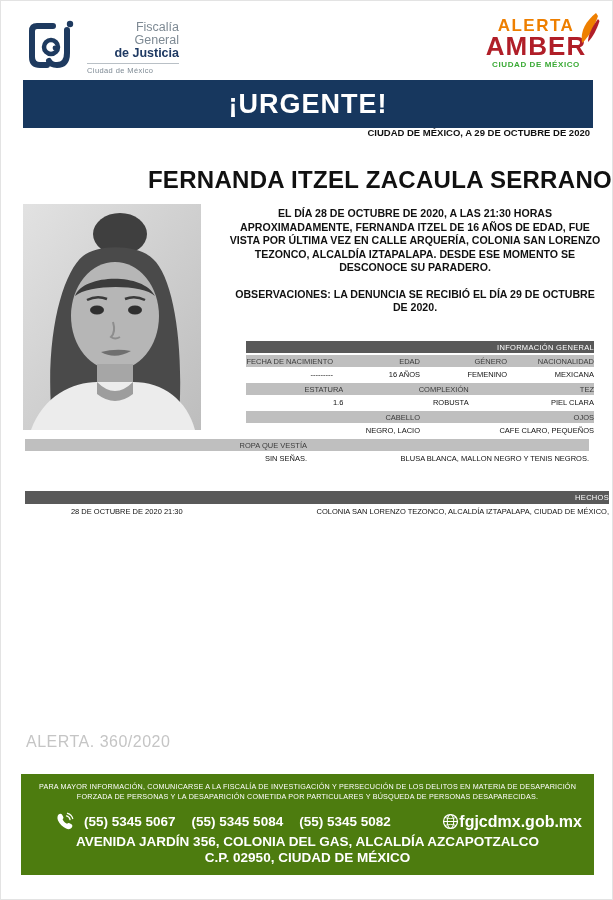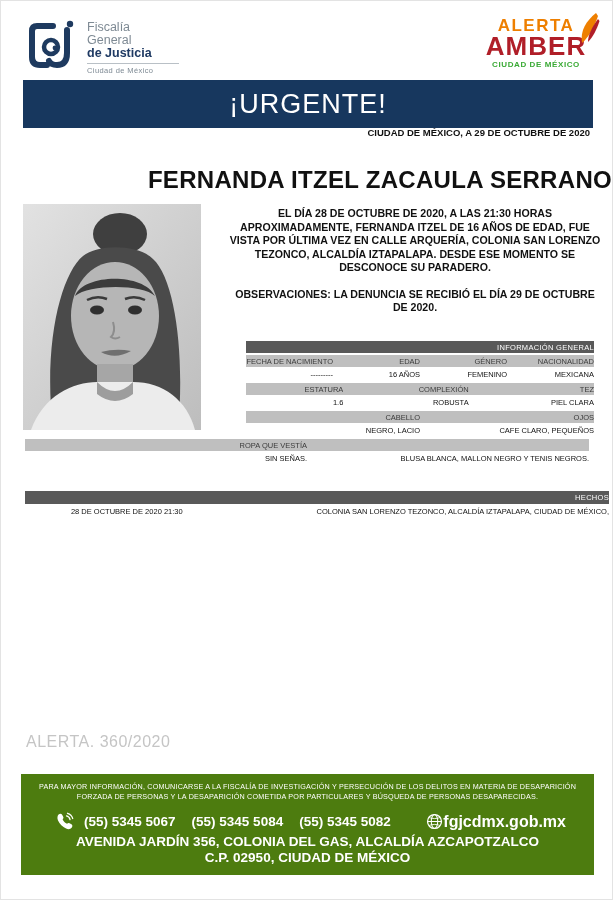--- a/index.html
+++ b/index.html
@@ -5,34 +5,34 @@
   html,body{margin:0;padding:0;background:#fff;}
   .page{
     position:relative;width:613px;height:900px;background:#fff;
     font-family:"Liberation Sans",sans-serif;overflow:hidden;
     box-sizing:border-box;border:1px solid #e3e3e3;
   }
   
   .fgj-logo{position:absolute;left:20px;top:16px;display:flex;align-items:flex-start;}
   .fgj-emblem{width:58px;height:58px;flex:0 0 auto;}
   .fgj-text{margin-left:8px;padding-top:4px;}
-  .fgj-line{font-size:12.5px;line-height:13px;color:#7e8a94;}
+  .fgj-line{font-size:12.5px;line-height:13px;color:#7e8a94;text-align:right;}
   .fgj-line.bold{color:#1f3a63;font-weight:bold;}
   .fgj-divider{width:92px;height:1px;background:#b9c0c6;margin:3px 0 2px 0;}
   .fgj-sub{font-size:7.5px;color:#7e8a94;letter-spacing:.4px;}
 
   .amber-logo{position:absolute;right:20px;top:16px;width:112px;text-align:center;}
   .amber-line1{font-size:17px;font-weight:bold;color:#EE7F00;letter-spacing:1.5px;line-height:17px;}
   .amber-line2{font-size:26px;font-weight:bold;color:#B01E28;letter-spacing:1px;line-height:25px;}
   .amber-line3{font-size:8px;font-weight:bold;color:#3AAA35;letter-spacing:.6px;line-height:11px;}
   .amber-swoosh{position:absolute;right:-8px;top:-6px;width:32px;height:40px;}
 
   .banner{
     position:absolute;left:22px;top:79px;width:570px;height:48px;background:#17375E;
-    color:#fff;font-weight:normal;font-size:27px;letter-spacing:1px;
+    color:#fff;font-weight:bold;font-size:27px;letter-spacing:1px;
     text-align:center;line-height:48px;
   }
   .dateline{position:absolute;top:126px;right:22px;font-size:9.5px;font-weight:bold;color:#111;}
 
   .person-name{position:absolute;top:165px;left:0;right:0;text-align:right;
     font-size:24px;font-weight:bold;color:#111;letter-spacing:.3px;}
 
   
   .photo{position:absolute;left:22px;top:203px;width:178px;height:226px;}
 
@@ -56,21 +56,21 @@
   .info-table{position:absolute;left:245px;top:340px;width:348px;}
   .senas-table{position:absolute;left:24px;top:436px;width:564px;}
   .hechos-table{position:absolute;left:24px;top:490px;width:584px;}
   .hechos-table .tbar.dark{height:13px;}
 
   .alert-number{position:absolute;left:25px;top:732px;font-size:16px;color:#c5c5c5;letter-spacing:.5px;}
 
   
   .footer{position:absolute;left:20px;top:773px;width:573px;height:101px;background:#4d7c0f;color:#fff;box-sizing:border-box;}
   .fine-print{margin:8px auto 0 auto;width:540px;text-align:center;font-size:7.2px;line-height:9.5px;letter-spacing:.2px;}
-  .contact-row{display:flex;align-items:center;margin-top:11px;padding:0 28px 0 34px;}
+  .contact-row{display:flex;align-items:center;margin-top:11px;padding:0 12px 0 34px;}
   .contact-row .icon{width:19px;height:19px;flex:0 0 auto;}
   .phone-num{font-size:13.5px;font-weight:bold;margin-left:16px;white-space:nowrap;}
   .phone-num.first{margin-left:10px;}
   .spacer{flex:1;}
   .website{font-size:16px;font-weight:bold;white-space:nowrap;}
   .addr{text-align:center;font-size:13.5px;font-weight:bold;line-height:16px;}
   .addr.l1{margin-top:3px;}
 </style>
 </head>
 <body>

